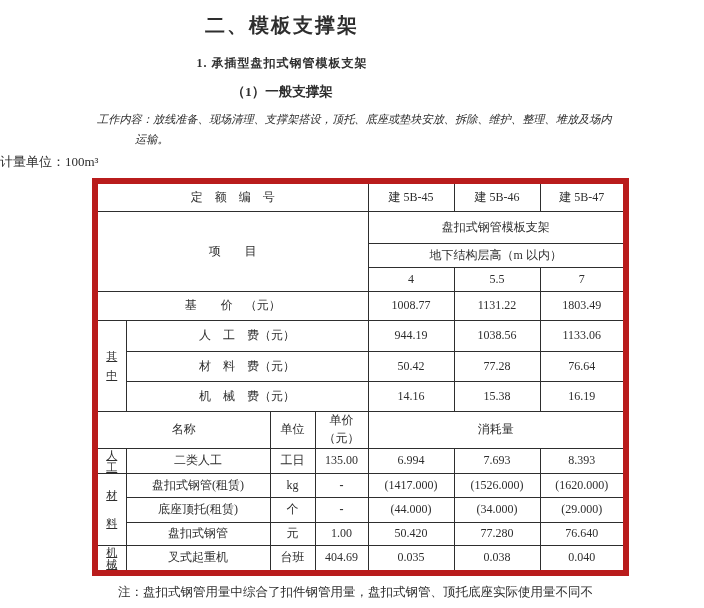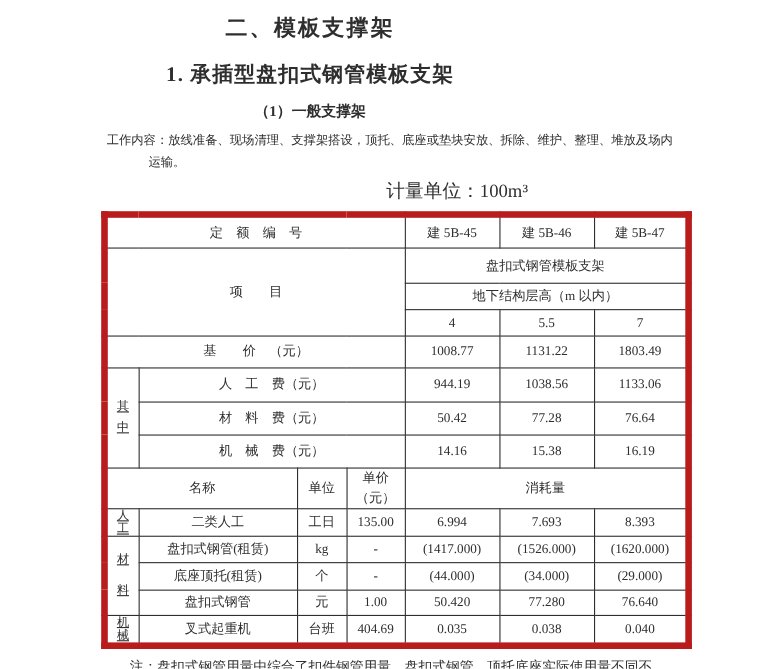--- a/index.html
+++ b/index.html
@@ -7,36 +7,37 @@
   body {
     width: 704px; height: 608px;
     background: #ffffff;
     color: #2e2e2e;
     font-family: "Liberation Serif", "DejaVu Serif", serif;
     overflow: hidden;
   }
   .page { width: 564px; height: 608px; padding-top: 12px; }
 
   h1.doc-title   { margin: 0; text-align: center; font-size: 20px; font-weight: bold; letter-spacing: 2px; }
-  h2.doc-subtitle{ margin: 16px 0 0 0; text-align: center; font-size: 19px; font-weight: bold; letter-spacing: 1px; }
+  h2.doc-subtitle{ margin: 16px 0 0 0; text-align: center; font-size: 12px; font-weight: bold; letter-spacing: 1px; }
   h3.doc-section { margin: 11px 0 0 0; text-align: center; font-size: 13.5px; font-weight: bold; }
 
   p.work {
     margin: 9px 84px 0 97px;
     width: 520px;
     font-size: 11.2px;
     line-height: 1.75;
     padding-left: 38px;
     text-indent: -38px;
+    font-style: italic;
   }
 
   .unit-line {
     margin: 4px 84px 0 0;
-    text-align: right;
-    font-size: 17px;
+    text-align: left;
+    font-size: 13px;
   }
 
   table.quota {
     border-collapse: collapse;
     table-layout: fixed;
     margin: 7px 0 0 92px;
     width: 531px;
     border: 6px solid #b91c1c;
   }
   table.quota td {

